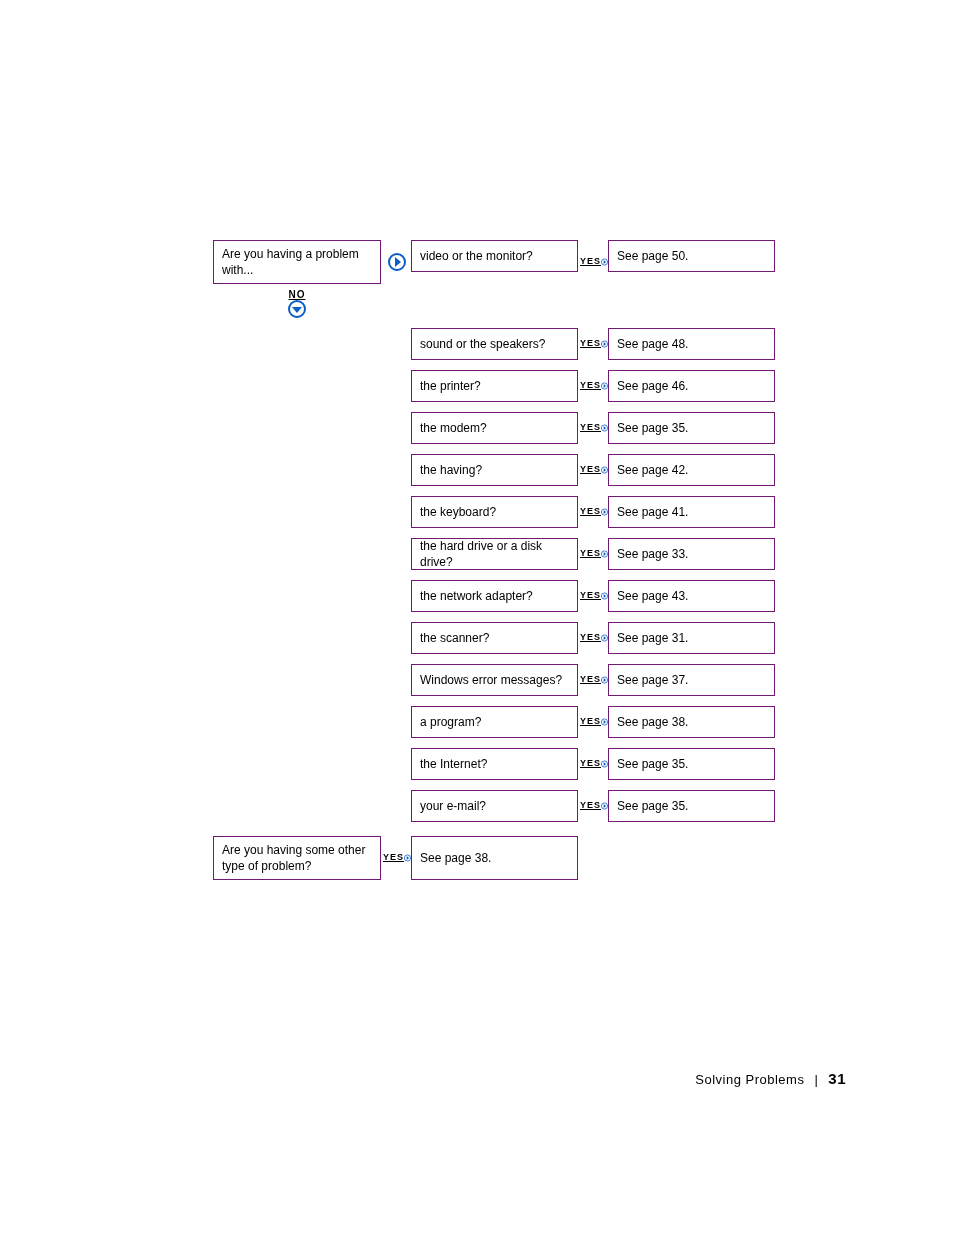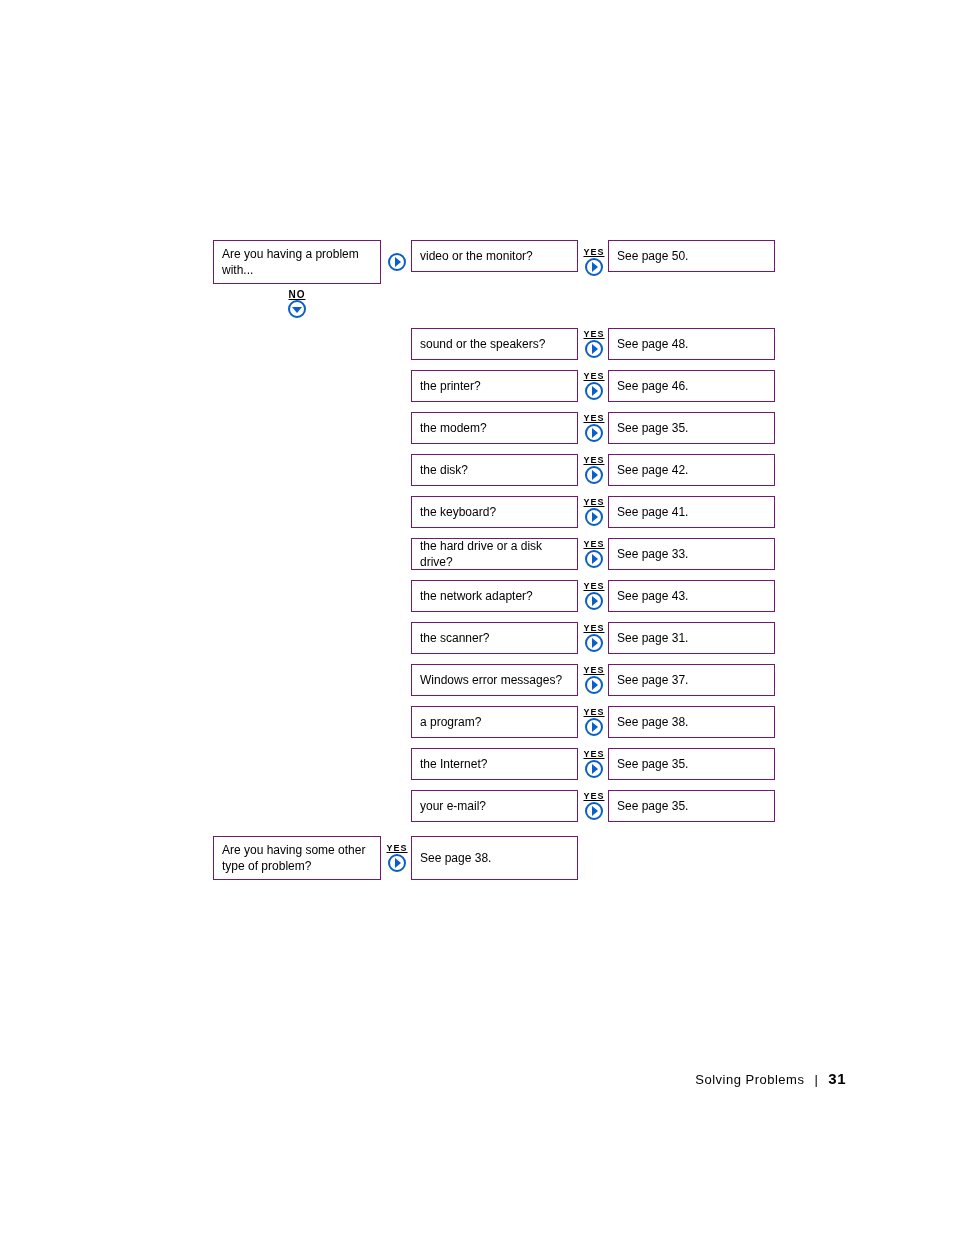--- a/index.html
+++ b/index.html
@@ -36,21 +36,20 @@
   }
   .q1 {
     width: 168px;
     height: 44px;
     display: flex;
     align-items: center;
   }
   .conn {
     width: 30px;
     display: flex;
-    flex-direction: column;
     align-items: center;
     justify-content: center;
     padding: 0 0 0 2px;
     box-sizing: border-box;
   }
   .conn .lbl {
     font-size: 9px;
     font-weight: bold;
     letter-spacing: 1px;
     line-height: 1;
@@ -194,21 +193,21 @@
             </svg>
           </div>
           <div class="box ans">
             <span>See page 35.</span>
           </div>
         </div>
         <div class="row">
           <div class="spacer-q"></div>
           <div class="conn"></div>
           <div class="box mid">
-            <span>the disk?</span>
+            <span>the having?</span>
           </div>
           <div class="conn">
             <span class="lbl">YES</span>
             <svg width="18" height="18" viewBox="0 0 18 18">
               <circle cx="9" cy="9" r="8" fill="none" stroke="#0a5ec7" stroke-width="2"></circle>
               <path d="M7 4 L13 9 L7 14 Z" fill="#0a5ec7"></path>
             </svg>
           </div>
           <div class="box ans">
             <span>See page 42.</span>

